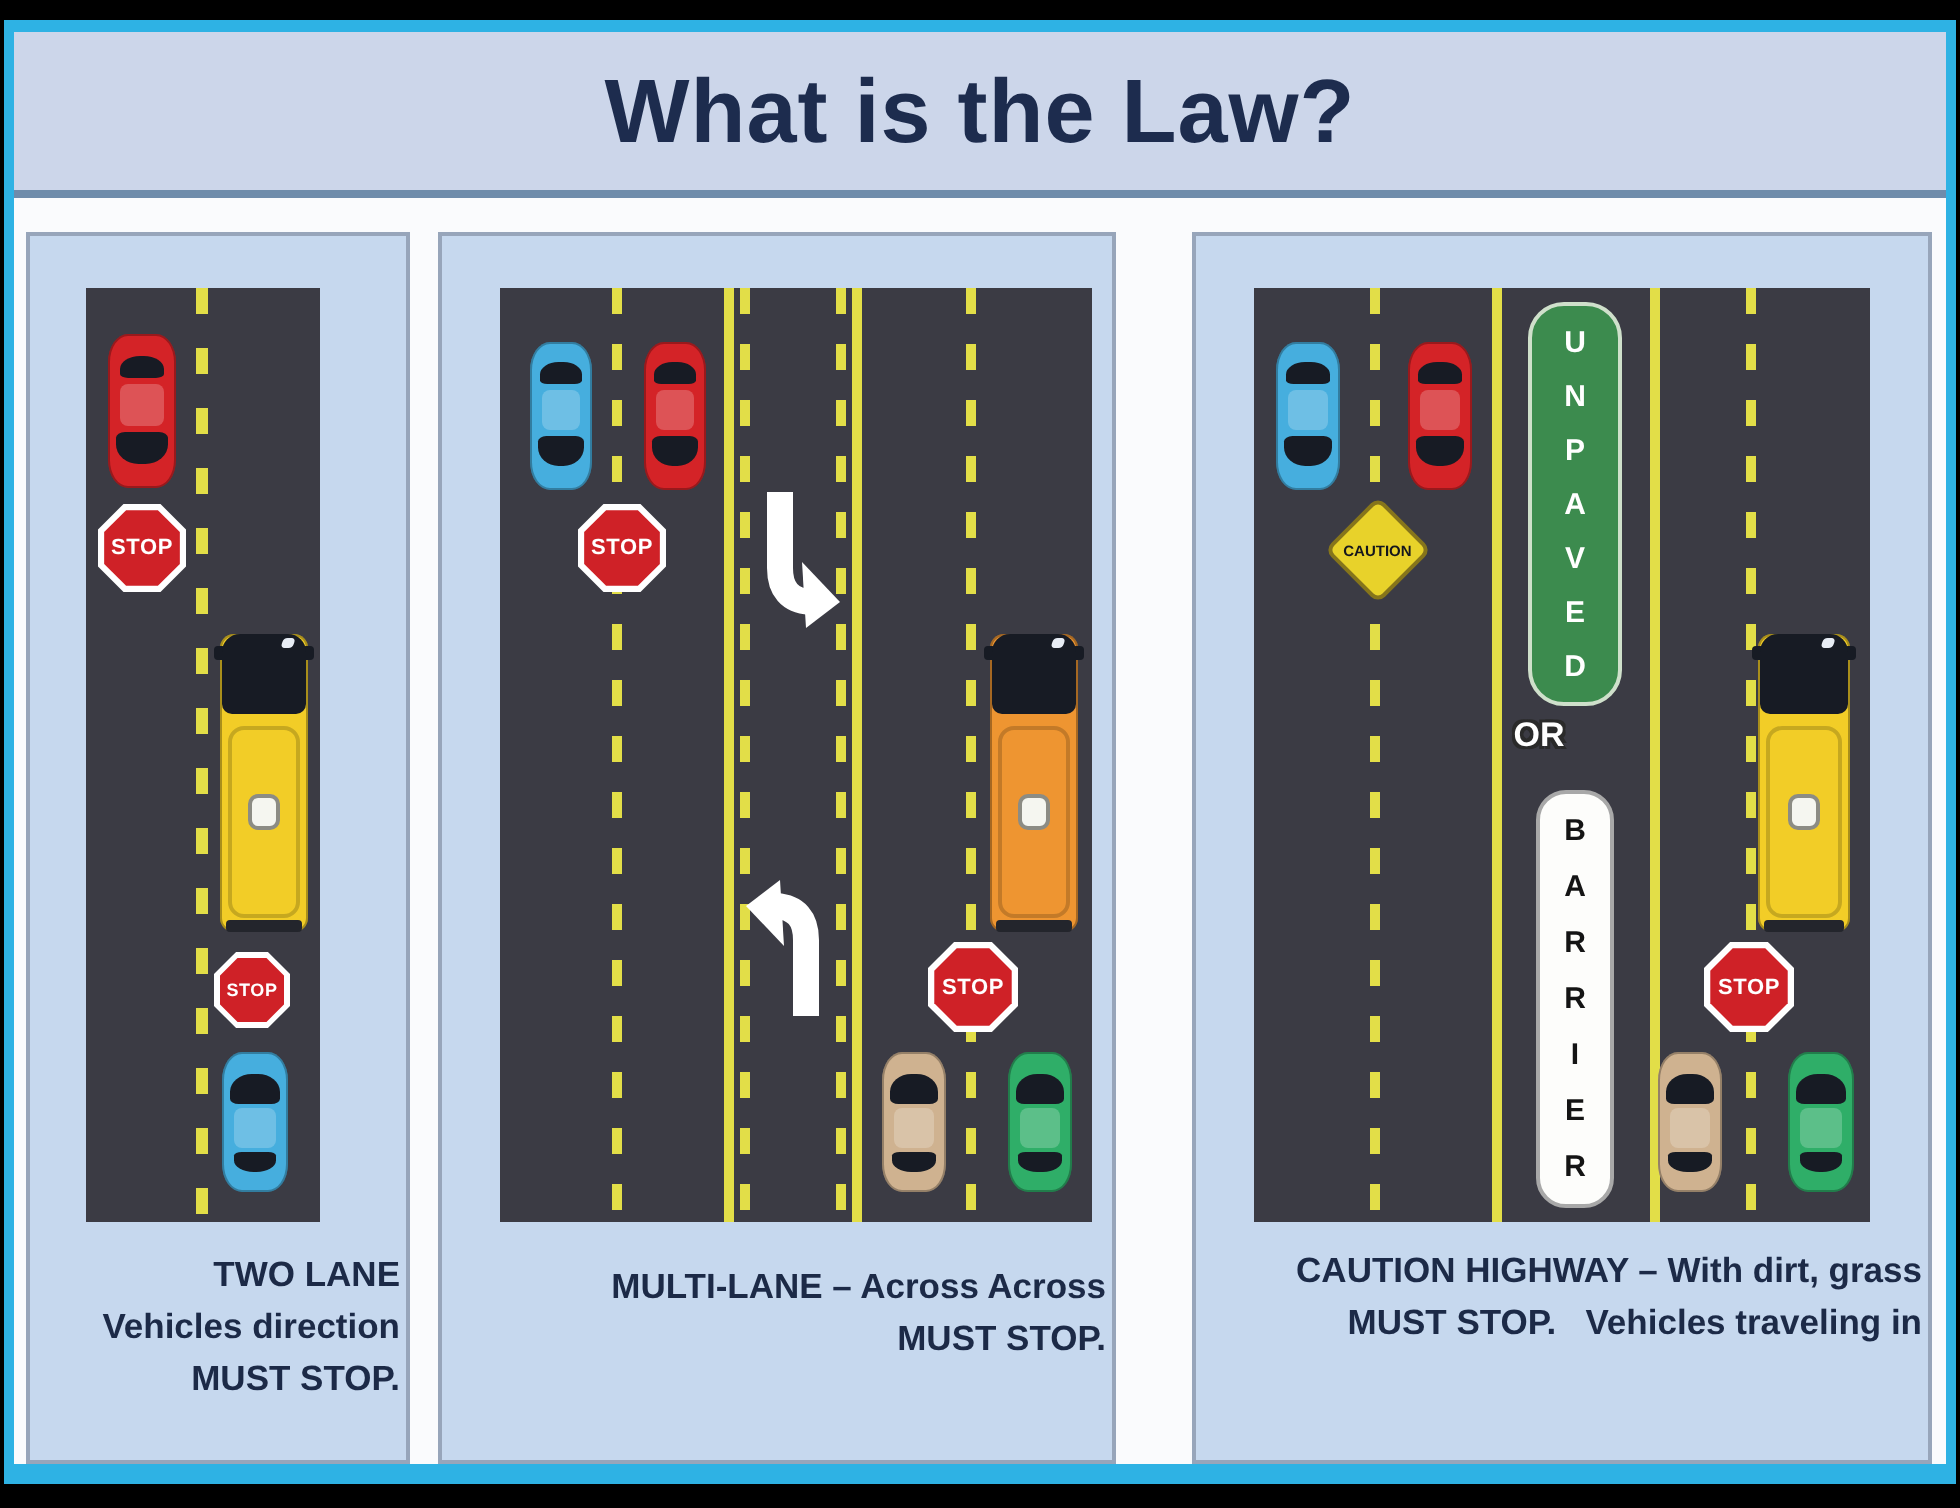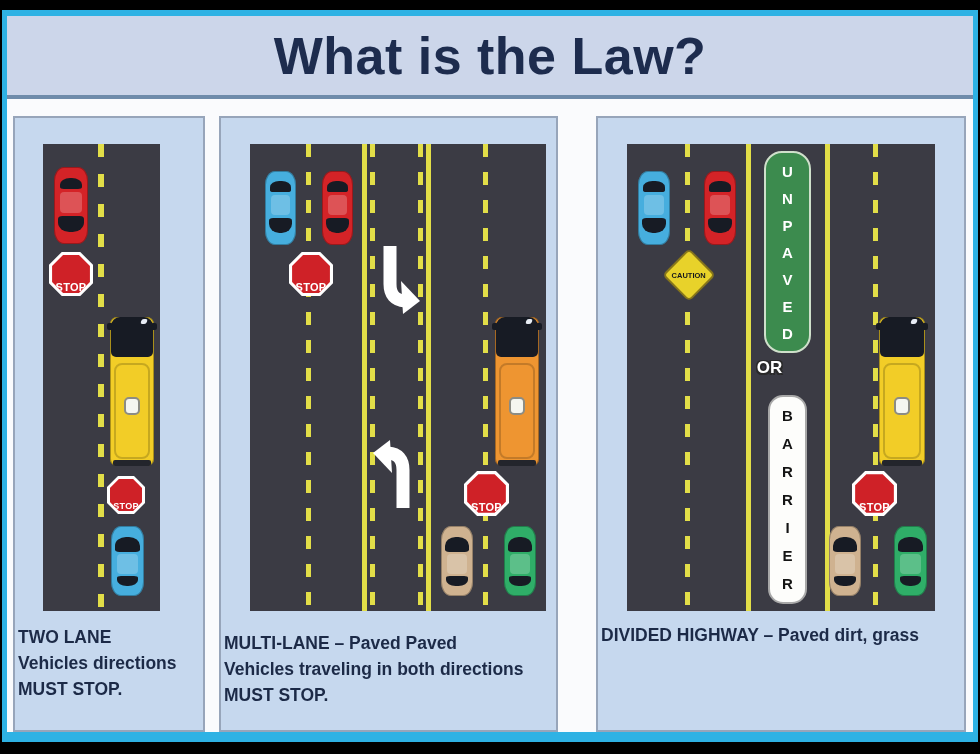--- a/index.html
+++ b/index.html
@@ -4,21 +4,21 @@
 <style>
   html,body { margin:0; padding:0; }
   body { font-family:"Liberation Sans", sans-serif; background:#000; }
   .canvas { position:relative; width:980px; height:754px; background:#000; overflow:hidden; }
   .frame { position:absolute; left:2px; top:10px; width:976px; height:732px; background:var(--frame-cyan); }
   .content { position:absolute; left:5px; top:6px; width:966px; height:716px; background:var(--gap-white); }
 
   .title-bar { position:absolute; left:0; top:0; width:100%; height:83px;
     background:var(--title-bg); border-bottom:4px solid var(--title-border);
     display:flex; align-items:center; justify-content:center; box-sizing:border-box; }
-  .title-text { font-size:52px; font-weight:800; color:var(--title-text); letter-spacing:.5px; }
+  .title-text { font-size:45px; font-weight:800; color:var(--title-text); letter-spacing:.5px; }
 
   .panel { position:absolute; top:100px; height:616px; background:var(--panel-bg);
     border:2px solid var(--panel-border); box-sizing:border-box; }
   .panel1 { left:6px;   width:192px; }
   .panel2 { left:212px; width:339px; }
   .panel3 { left:589px; width:370px; }
 
   .road { position:absolute; top:26px; height:467px; background:var(--road); }
   .panel1 .road { left:28px; width:117px; }
   .panel2 .road { left:29px; width:296px; }
@@ -57,21 +57,21 @@
   .bus .hatch { position:absolute; left:50%; top:54%; width:16px; height:18px;
     transform:translateX(-50%); background:#f5f6f0; border:2px solid #8c8c84; border-radius:5px; box-sizing:border-box; }
   .bus .bumper { position:absolute; left:6%; right:6%; bottom:0; height:4%;
     background:#23252c; border-radius:2px; }
 
   .stopsign { position:absolute; }
   .octo { position:absolute; inset:0; background:#fff;
     clip-path:polygon(29% 0,71% 0,100% 29%,100% 71%,71% 100%,29% 100%,0 71%,0 29%); }
   .octo-in { position:absolute; inset:7%; background:var(--stop-red);
     clip-path:polygon(29% 0,71% 0,100% 29%,100% 71%,71% 100%,29% 100%,0 71%,0 29%);
-    display:flex; align-items:flex-end; justify-content:center; }
+    display:flex; align-items:center; justify-content:center; }
   .octo-in span { color:#fff; font-weight:800; font-size:11px; letter-spacing:.3px; }
   .stopsign.small .octo-in span { font-size:9px; }
 
   .caution { position:absolute; width:38px; height:38px; background:var(--caution-yellow);
     border:2px solid #86751b; border-radius:5px; transform:rotate(45deg);
     display:flex; align-items:center; justify-content:center; box-sizing:border-box; }
   .caution span { transform:rotate(-45deg); font-size:7.5px; font-weight:800; color:#14161d; }
 
   .vsign { position:absolute; display:flex; align-items:center; justify-content:center; box-sizing:border-box; }
   .vsign.green { background:var(--median-green); border:2px solid #cfe0cb; border-radius:18px; color:#fff; }
@@ -79,21 +79,21 @@
   .vletters { font-weight:800; font-size:15px; width:100%; text-align:center; }
   .vsign.green .vletters span { display:block; line-height:27px; }
   .vsign.white .vletters span { display:block; line-height:28px; }
 
   .or-label { position:absolute; text-align:center; color:#fff; font-weight:800; font-size:17px;
     text-shadow:-1.5px -1.5px 0 #2a2a2a, 1.5px -1.5px 0 #2a2a2a, -1.5px 1.5px 0 #2a2a2a, 1.5px 1.5px 0 #2a2a2a; }
 
   .turn-arrow { position:absolute; }
   .turn-arrow.flip { transform:rotate(180deg); }
 
-  .caption { position:absolute; left:3px; right:3px; text-align:left;
+  .caption { position:absolute; left:3px; right:3px; text-align:right;
     color:var(--caption-text); font-weight:800; font-size:17.5px; line-height:26px; }
   .cap-line { display:block; white-space:pre-wrap; }
 </style>
 </head>
 <body>
 
 <div class="canvas">
   <div class="frame">
     <div class="content">
 
@@ -141,21 +141,21 @@
           <div class="car" style="left:68px; top:382px; width:33px; height:70px; --cc:var(--car-blue);">
             <div class="cbody"></div>
             <div class="ws"></div>
             <div class="roof"></div>
             <div class="rw"></div>
           </div>
         </div>
 
         <div class="caption" style="top:506px;">
           <span class="cap-line">TWO LANE</span>
-          <span class="cap-line">Vehicles directions</span>
+          <span class="cap-line">Vehicles direction</span>
           <span class="cap-line">MUST STOP.</span>
         </div>
       </div>
 
       <div class="panel panel2">
         <div class="road">
           <div class="dash" style="left:56px;"></div>
           <div class="solid" style="left:112px;"></div>
           <div class="dash" style="left:120px;"></div>
           <div class="dash" style="left:168px;"></div>
@@ -218,22 +218,21 @@
           </div>
           <div class="car" style="left:254px; top:382px; width:32px; height:70px; --cc:var(--car-green);">
             <div class="cbody"></div>
             <div class="ws"></div>
             <div class="roof"></div>
             <div class="rw"></div>
           </div>
         </div>
 
         <div class="caption" style="top:512px;">
-          <span class="cap-line">MULTI-LANE – Paved Paved</span>
-          <span class="cap-line">Vehicles traveling in both directions</span>
+          <span class="cap-line">MULTI-LANE – Across Across</span>
           <span class="cap-line">MUST STOP.</span>
         </div>
       </div>
 
       <div class="panel panel3">
         <div class="road">
           <div class="dash" style="left:58px;"></div>
           <div class="solid" style="left:119px;"></div>
           <div class="solid" style="left:198px;"></div>
           <div class="dash" style="left:246px;"></div>
@@ -306,19 +305,20 @@
           </div>
           <div class="car" style="left:267px; top:382px; width:33px; height:70px; --cc:var(--car-green);">
             <div class="cbody"></div>
             <div class="ws"></div>
             <div class="roof"></div>
             <div class="rw"></div>
           </div>
         </div>
 
         <div class="caption" style="top:504px;">
-          <span class="cap-line">DIVIDED HIGHWAY – Paved dirt, grass</span>
+          <span class="cap-line">CAUTION HIGHWAY – With dirt, grass</span>
+          <span class="cap-line">MUST STOP.   Vehicles traveling in</span>
         </div>
       </div>
 
     </div>
   </div>
 </div>
 
 </body></html>

